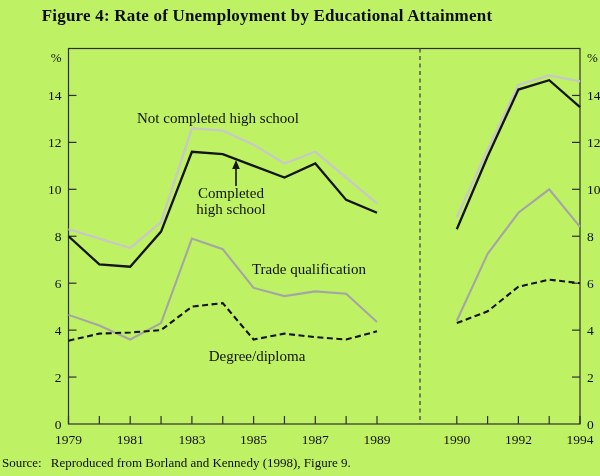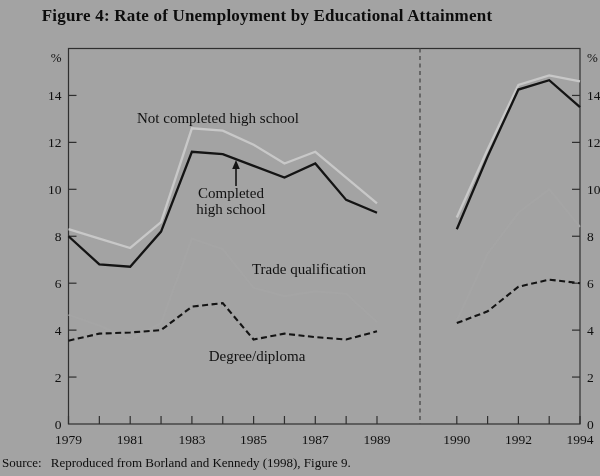--- a/index.html
+++ b/index.html
@@ -1,19 +1,19 @@
 <!DOCTYPE html>
 <html><head>
 <meta charset="utf-8">
 <style>
   html,body{margin:0;padding:0;background:#ffffff;}
   .page{
     position:relative;
     width:600px;height:476px;
-    background:#a3a3a3;
+    background:#bef264;
     font-family:"Liberation Serif", serif;
     color:#111;
     overflow:hidden;
   }
   .fig-title{
     position:absolute;top:6px;left:0;width:534px;
     text-align:center;
     font-size:17px;font-weight:bold;
     letter-spacing:.2px;
     color:#0d0d0d;

